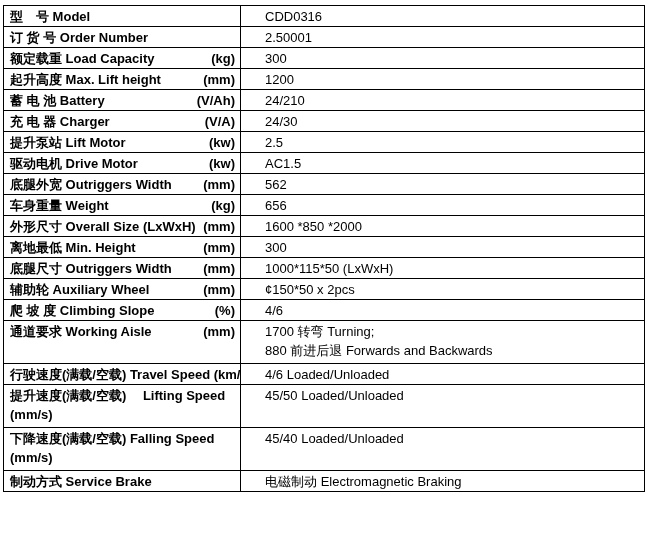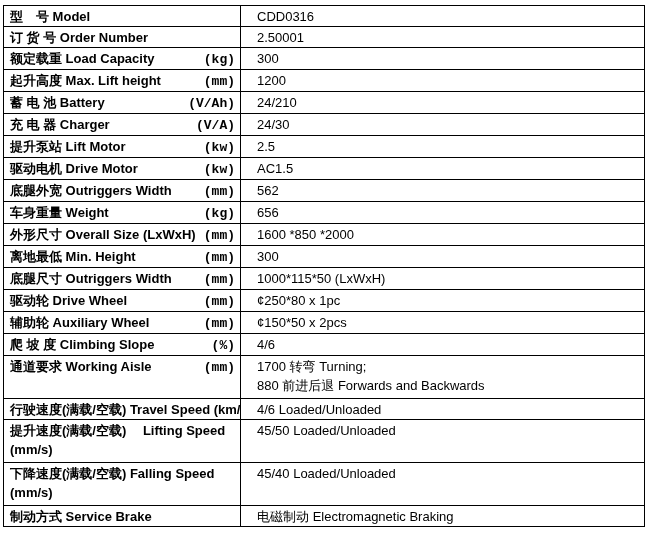--- a/index.html
+++ b/index.html
@@ -40,24 +40,23 @@
   }
   .label-line {
     display: flex;
     justify-content: space-between;
     align-items: baseline;
   }
   .label-line .unit {
     text-align: right;
     flex: 0 0 auto;
     padding-left: 4px;
-    font-family: Liberation Mono, monospace;
   }
   td.value-cell {
-    padding-left: 16px;
+    padding-left: 24px;
     font-weight: normal;
   }
   .value-line .b { font-weight: normal; }
   tr.tall td { height: 41px; margin-left: 18px; }
 </style>
 </head>
 <body>
 
 <div class="page">
   <table class="spec-table">
@@ -204,31 +203,20 @@
               <span class="unit">(mm)</span>
             </div>
           </td>
           <td class="value-cell">
             <div class="value-line"><span>1000*115*50 </span><span class="b">(LxWxH)</span></div>
           </td>
         </tr>
         <tr>
           <td class="label-cell">
             <div class="label-line">
-              <span>驱动轮  Drive Wheel</span>
-              <span class="unit">(mm)</span>
-            </div>
-          </td>
-          <td class="value-cell">
-            <div class="value-line"><span>¢250*80 </span><span class="b">x 1pc</span></div>
-          </td>
-        </tr>
-        <tr>
-          <td class="label-cell">
-            <div class="label-line">
               <span>辅助轮 Auxiliary Wheel</span>
               <span class="unit">(mm)</span>
             </div>
           </td>
           <td class="value-cell">
             <div class="value-line"><span>¢150*50 </span><span class="b">x 2pcs</span></div>
           </td>
         </tr>
         <tr>
           <td class="label-cell">

